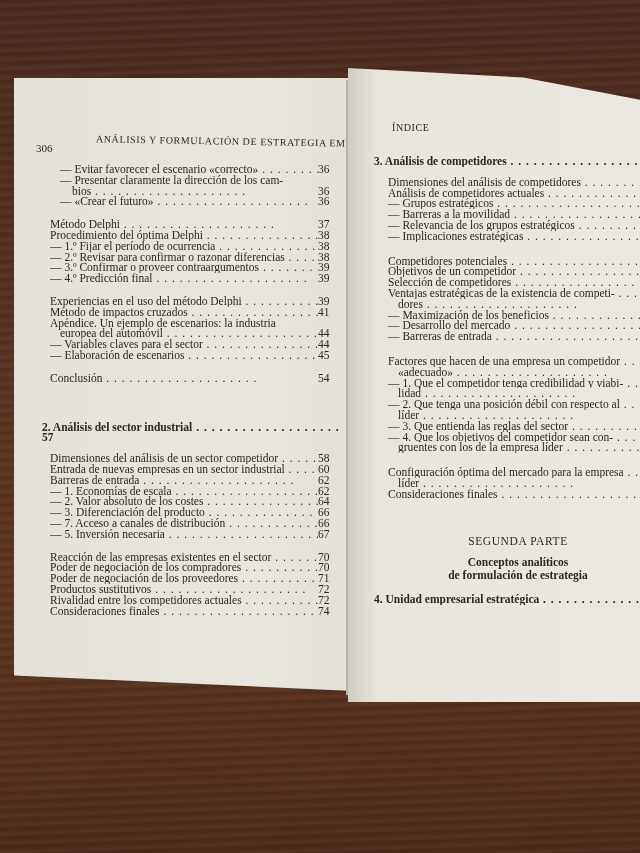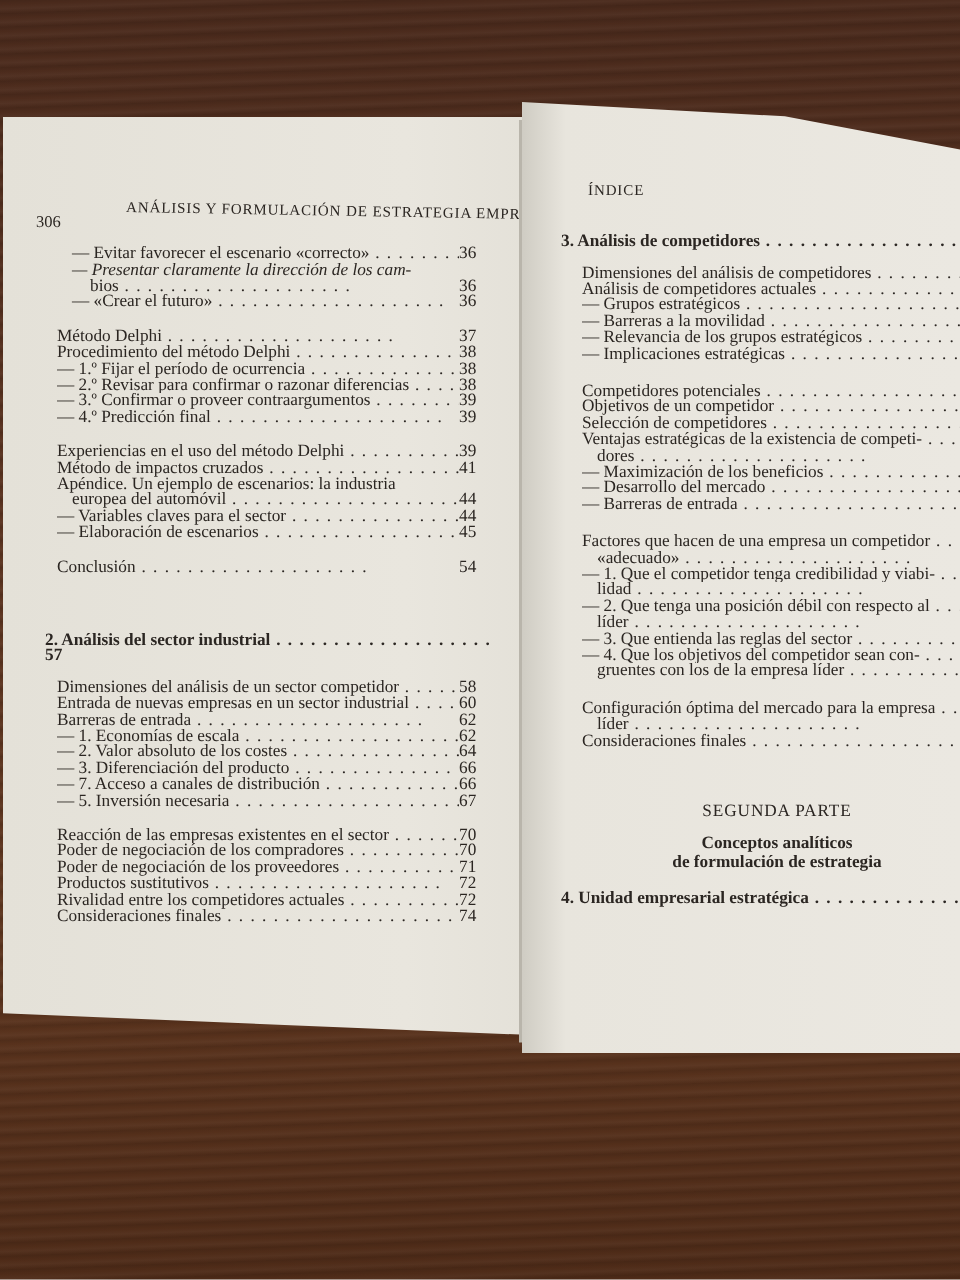--- a/index.html
+++ b/index.html
@@ -2,23 +2,23 @@
 <html><head>
 <meta charset="utf-8">
 <style>
   html,body{margin:0;padding:0;}
   body{width:640px;height:853px;overflow:hidden;position:relative;
     background:
       repeating-linear-gradient(178deg, rgba(0,0,0,0.10) 0px, rgba(0,0,0,0) 3px, rgba(255,255,255,0.03) 6px, rgba(0,0,0,0.08) 9px),
       linear-gradient(180deg,#4a2a1c 0%,#5a3320 40%,#5e361f 70%,#4e2b18 100%);
     font-family:"Liberation Serif","DejaVu Serif",serif;color:#2b2622;}
   .page{position:absolute;background:#e7e4dc;box-shadow:0 6px 10px rgba(0,0,0,0.55);}
-  .left{left:2px;top:78px;width:406px;height:616px;
+  .left{left:14px;top:78px;width:406px;height:616px;
     clip-path:polygon(0 0,100% 0,100% 100%,0 97%);
-    background:linear-gradient(90deg,#e4e1d8 0%,#e9e6de 60%,#dedbd2 100%);padding-left:42px;}
+    background:linear-gradient(90deg,#e4e1d8 0%,#e9e6de 60%,#dedbd2 100%);}
   .right{left:348px;top:68px;width:292px;height:634px;
     clip-path:polygon(0 0,60% 1.5%,100% 5%,100% 100%,0 100%);
     background:linear-gradient(90deg,#cfccc3 0%,#e8e5dd 10%,#ebe8e1 100%);}
   .gutter{position:absolute;left:346px;top:80px;width:3px;height:615px;background:#b9b5ab;}
   .runhead{position:absolute;font-size:10px;letter-spacing:0.6px;}
   .pnum{position:absolute;font-size:11px;}
   .toc{position:absolute;font-size:11.5px;line-height:10.8px;}
   .row{display:flex;justify-content:space-between;white-space:nowrap;}
   .row .t{flex:1;overflow:hidden;}
   .row .t:after{content:" .  .  .  .  .  .  .  .  .  .  .  .  .  .  .  .  .  .  .  .";letter-spacing:1px;}
@@ -34,38 +34,38 @@
 
 <div class="page left">
   <div class="pnum" style="left:22px;top:64px;">306</div>
   <div class="runhead" style="left:82px;top:58px;transform:rotate(1deg);">ANÁLISIS Y FORMULACIÓN DE ESTRATEGIA EMPRESARIAL</div>
   <div class="toc" id="ltoc" style="left:36px;top:86px;width:290px;">
       <div class="row">
         <span class="t ind1">— Evitar favorecer el escenario «correcto»</span>
         <span class="p">36</span>
       </div>
       <div class="row">
-        <span class="t ind1 nodots" style="overflow: visible; font-style: italic;">— Presentar claramente la dirección de los cam-</span>
+        <span class="t ind1 nodots" style="overflow: visible;">— Presentar claramente la dirección de los cam-</span>
         <span class="p"></span>
       </div>
       <div class="row">
         <span class="t ind2">bios</span>
         <span class="p">36</span>
       </div>
       <div class="row">
         <span class="t ind1">— «Crear el futuro»</span>
         <span class="p">36</span>
       </div>
       <div class="gap" style="height: 12px;"></div>
       <div class="row">
         <span class="t">Método Delphi</span>
         <span class="p">37</span>
       </div>
       <div class="row">
-        <span class="t">Procedimiento del método Delphi</span>
+        <span class="t">Procedimiento del óptima Delphi</span>
         <span class="p">38</span>
       </div>
       <div class="row">
         <span class="t">— 1.º  Fijar el período de ocurrencia</span>
         <span class="p">38</span>
       </div>
       <div class="row">
         <span class="t">— 2.º  Revisar para confirmar o razonar diferencias</span>
         <span class="p">38</span>
       </div>

